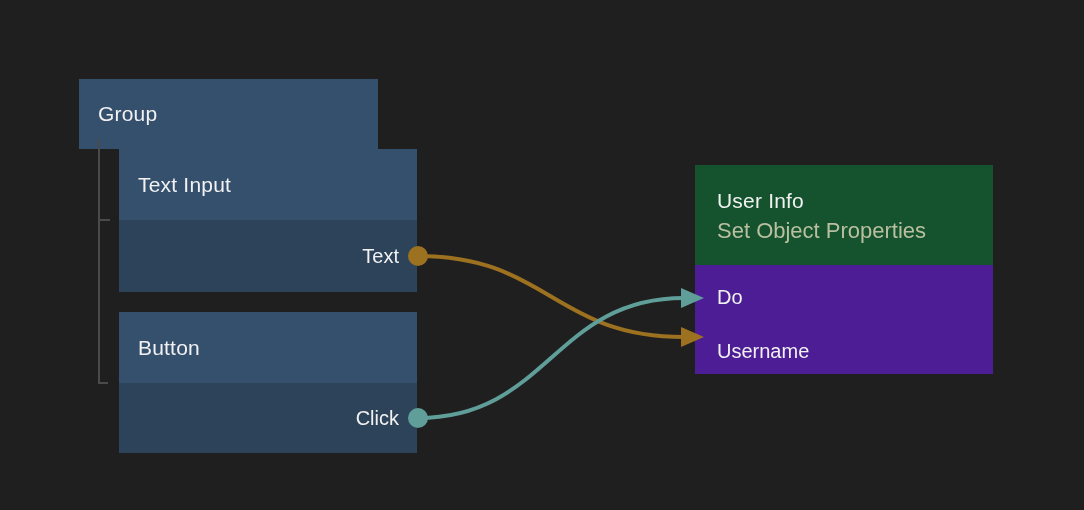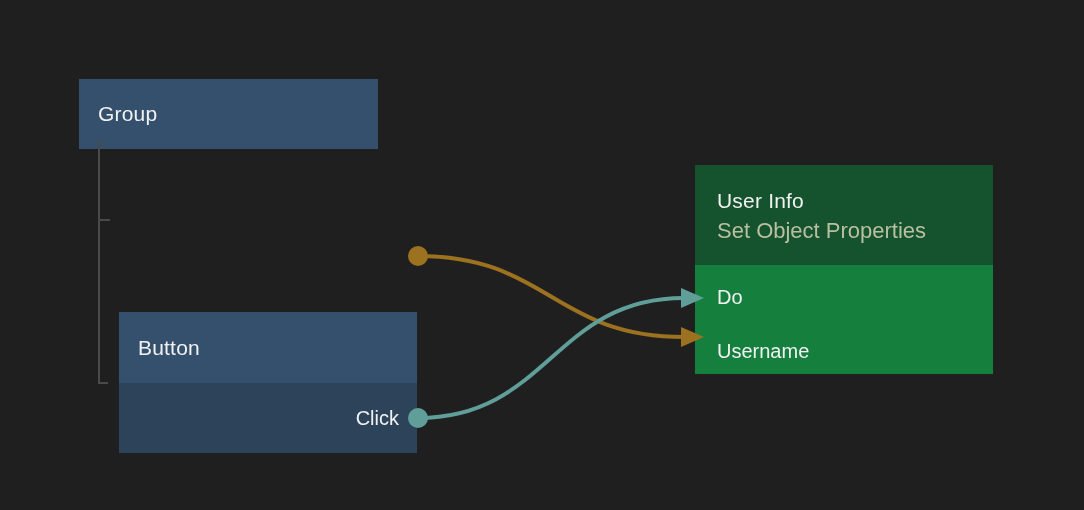--- a/index.html
+++ b/index.html
@@ -70,21 +70,21 @@
   }
   .olive-header .node-title { line-height: 30px; }
   .node-subtitle {
     color: #b9bfa0;
     font-size: 22px;
     line-height: 30px;
     white-space: nowrap;
   }
   .olive-body {
     height: 109px;
-    background: #15803d;
+    background: #4c1d95;
     position: relative;
   }
   .port-row-in {
     position: absolute;
     left: 22px;
     height: 30px;
     display: flex; align-items: center;
   }
   .port-row-do { top: 17px; }        
   .port-row-username { top: 71px; }  
@@ -98,20 +98,30 @@
 </style>
 </head>
 <body>
 
 <div class="canvas">
 
   <div class="node group-node">
     <div class="node-title">Group</div>
   </div>
 
+  <div class="node blue-node node-textinput">
+    <div class="node-header">
+      <div class="node-title">Text Input</div>
+    </div>
+    <div class="node-body">
+      <div class="port-row-out">
+        <span class="port-label">Text</span>
+      </div>
+    </div>
+  </div>
 
   <div class="node blue-node node-button">
     <div class="node-header">
       <div class="node-title">Button</div>
     </div>
     <div class="node-body">
       <div class="port-row-out">
         <span class="port-label">Click</span>
       </div>
     </div>

